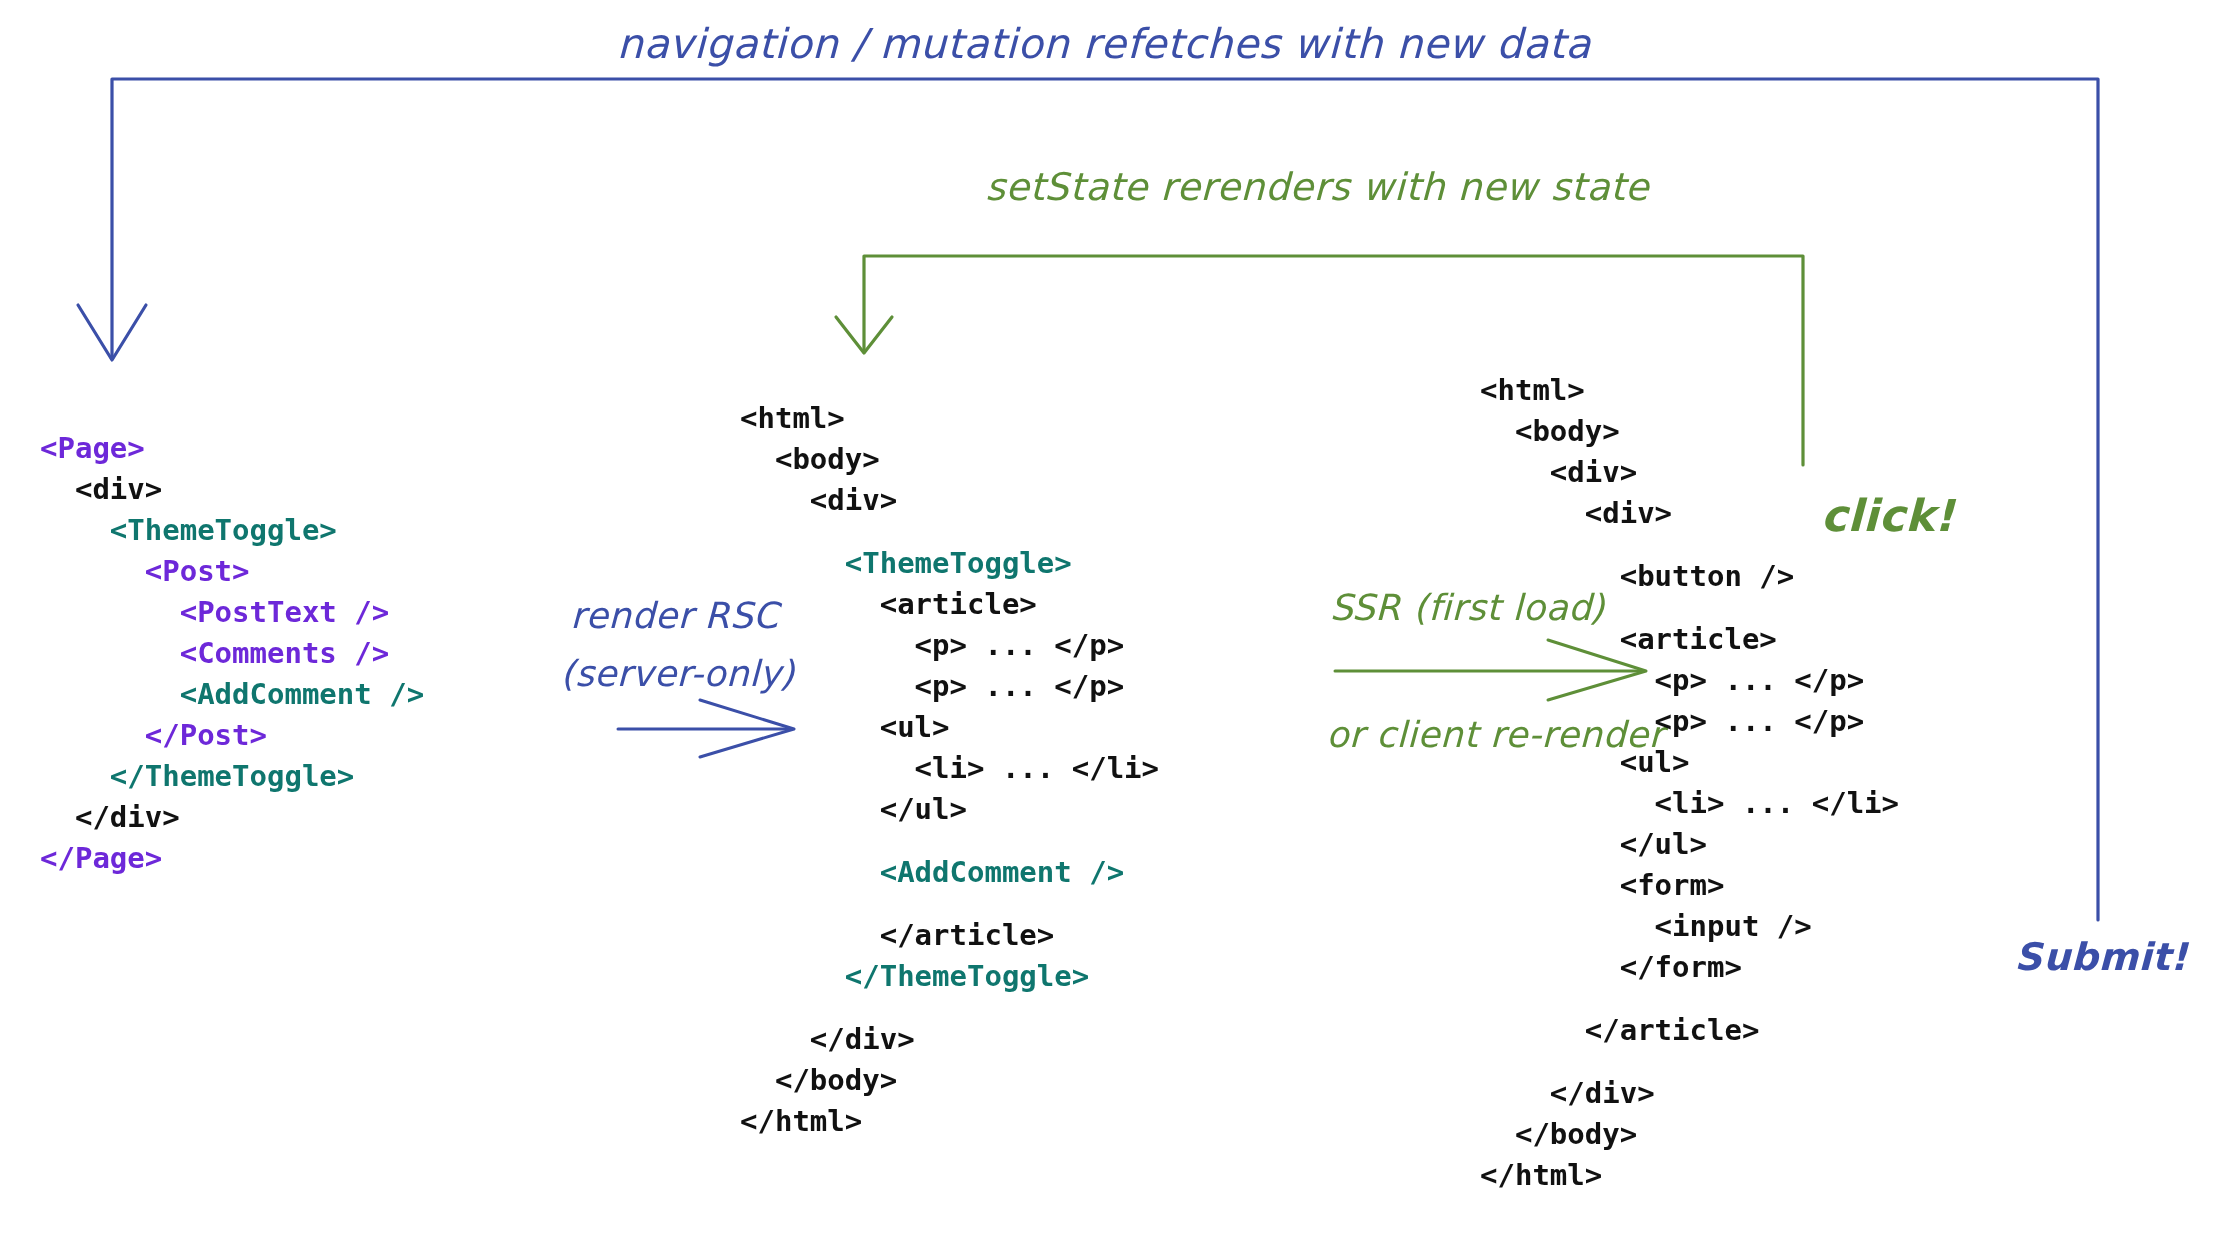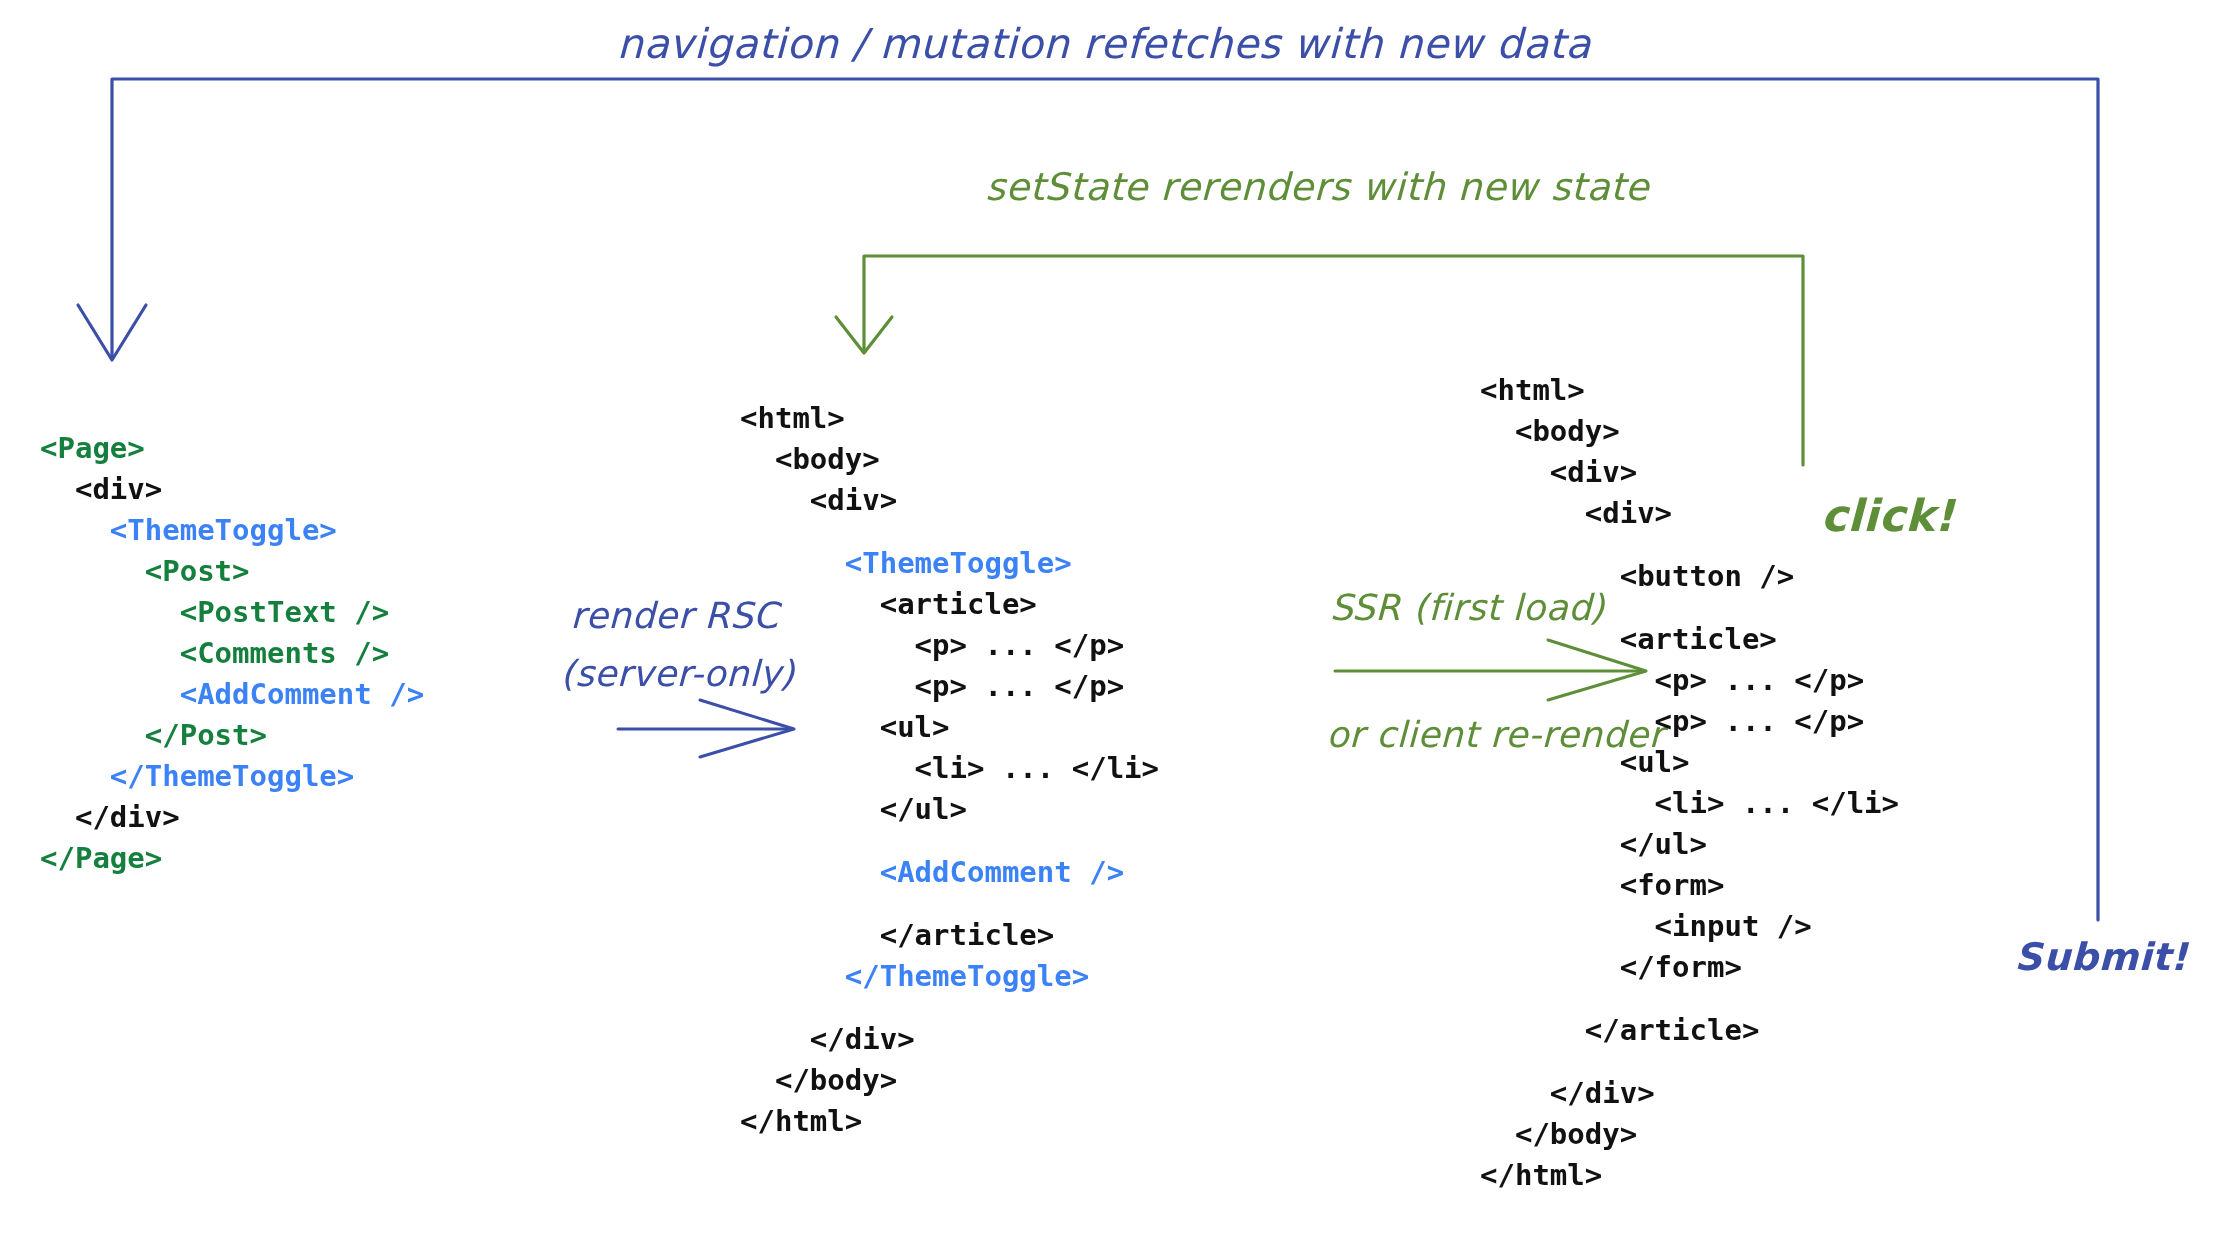--- a/index.html
+++ b/index.html
@@ -46,22 +46,22 @@
     font-family: "DejaVu Sans Mono", monospace;
     font-size: 29px;
     font-weight: 700;
     line-height: 41px;
     white-space: pre;
     color: #111111;
   }
   .code-col .ln { display: block; }
   .code-col .ln.gap { margin-top: 22px; }
   .c-black { color: #111111; }
-  .c-blue  { color: #15803d; }
-  .c-green { color: #3b82f6; }
+  .c-blue  { color: #6d28d9; }
+  .c-green { color: #0f766e; }
 </style>
 </head>
 <body>
 
 <div id="canvas">
 
   <svg id="arrow-layer" viewBox="0 0 2214 1238">
 
     <g stroke="#3b4fa8" stroke-width="3.2" fill="none" stroke-linecap="round" stroke-linejoin="round">
       <path d="M 2098 920 L 2098 79 L 112 79 L 112 358"></path>

